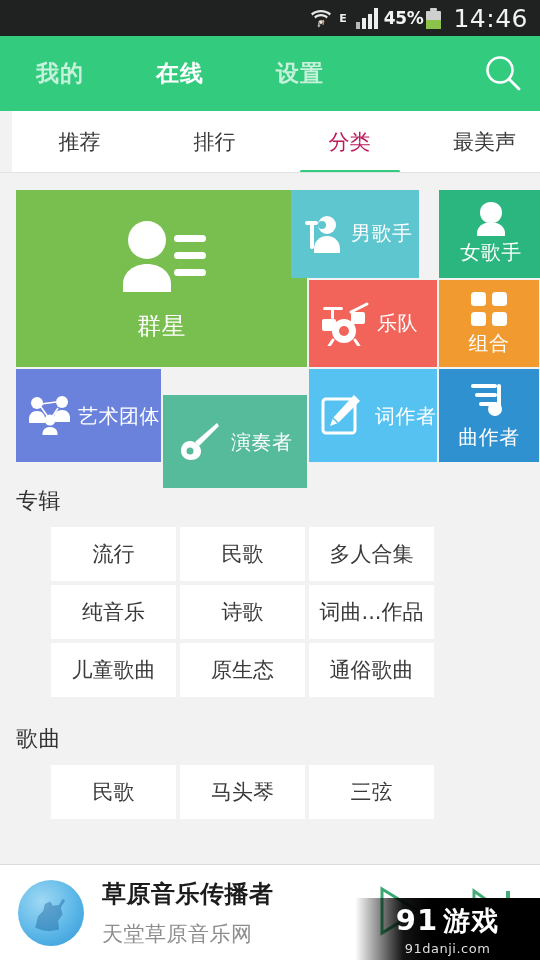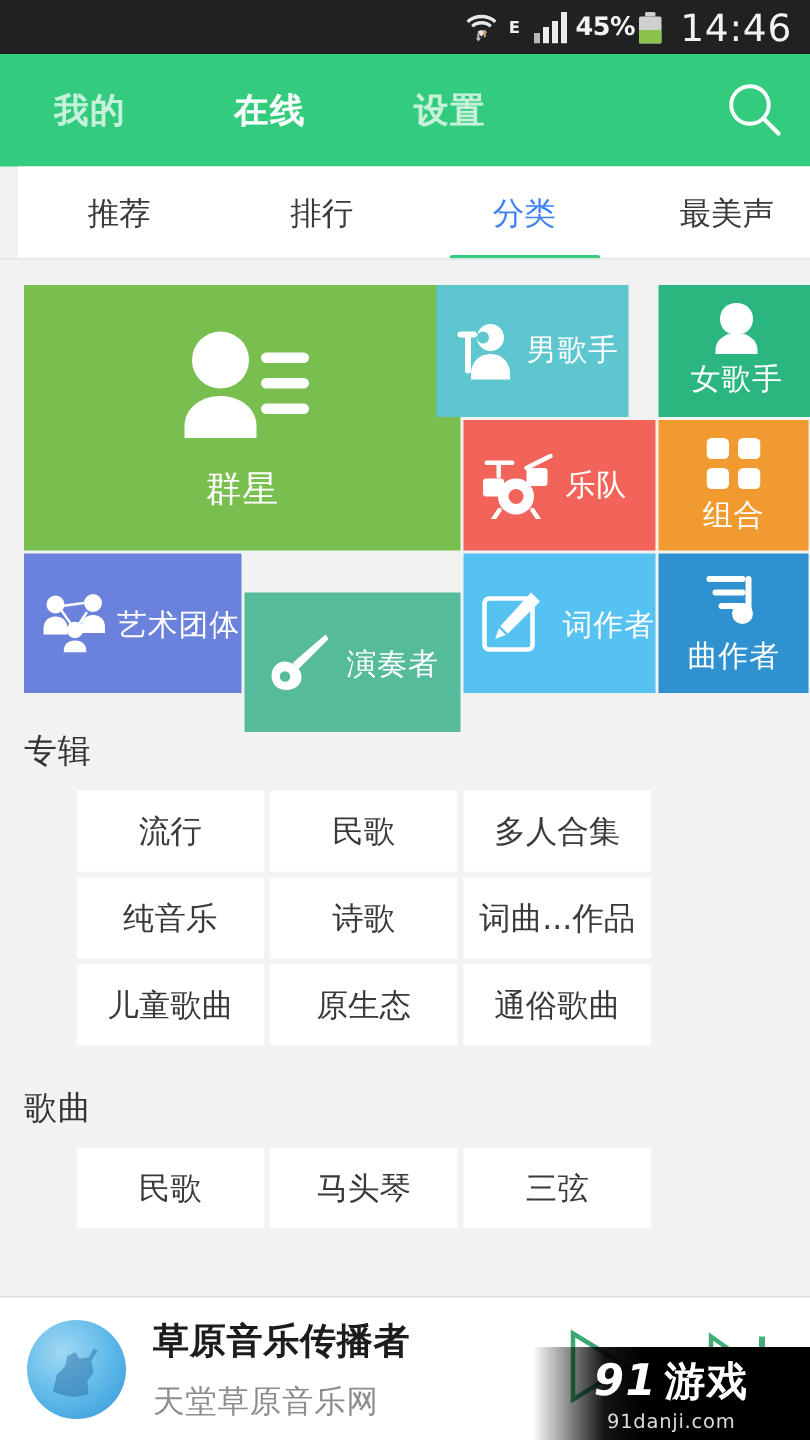--- a/index.html
+++ b/index.html
@@ -43,21 +43,21 @@
   .searchbtn{position:absolute;right:14px;top:50%;transform:translateY(-50%);
     width:46px;height:46px;display:flex;align-items:center;justify-content:center;}
 
   
   .tabbar{
     position:absolute;left:12px;top:111px;width:540px;height:62px;background:#ffffff;
     display:flex;
   }
   .tab{flex:1;display:flex;align-items:center;justify-content:center;position:relative;
     font-size:21px;color:#3a3a3a;}
-  .tab.active{color:#3b82f6;}
+  .tab.active{color:#be185d;}
   .tab.active .ind{
     position:absolute;left:50%;transform:translateX(-50%);bottom:0;
     width:100px;height:3px;background:#33cc7f;border-radius:2px;
   }
   .tab-sep{position:absolute;left:0;top:172px;width:540px;height:1px;background:#e2e2e2;}
 
   
   .content{position:absolute;left:0;top:173px;width:540px;height:692px;background:#f2f2f2;overflow:hidden;}
 
   
@@ -136,21 +136,21 @@
   .banner .playbtn{position:absolute;right:118px;top:50%;transform:translateY(-50%);}
   .banner .playbtn2{position:absolute;right:20px;top:50%;transform:translateY(-50%);opacity:.95;}
 
   
   .watermark{
     position:absolute;right:0;bottom:0;width:185px;height:62px;
     background:linear-gradient(to right, rgba(0,0,0,0) 0%, rgba(0,0,0,0.92) 26%, #000 40%, #000 100%);
     display:flex;flex-direction:column;align-items:center;justify-content:center;
   }
   .wm-main{color:#ffffff;font-size:27px;font-weight:700;letter-spacing:1px;display:flex;align-items:baseline;}
-  .wm-main .nine{font-style:italic;font-size:29px;margin-right:5px;text-align:right;}
+  .wm-main .nine{font-size:29px;margin-right:5px;text-align:right;}
   .wm-sub{color:#dddddd;font-size:13px;margin-top:2px;letter-spacing:0.5px;}
 </style>
 </head>
 <body>
 
 <div id="app">
 
   <div class="statusbar">
     <div class="sb-item">
       <svg class="wifi" viewBox="0 0 22 20">

